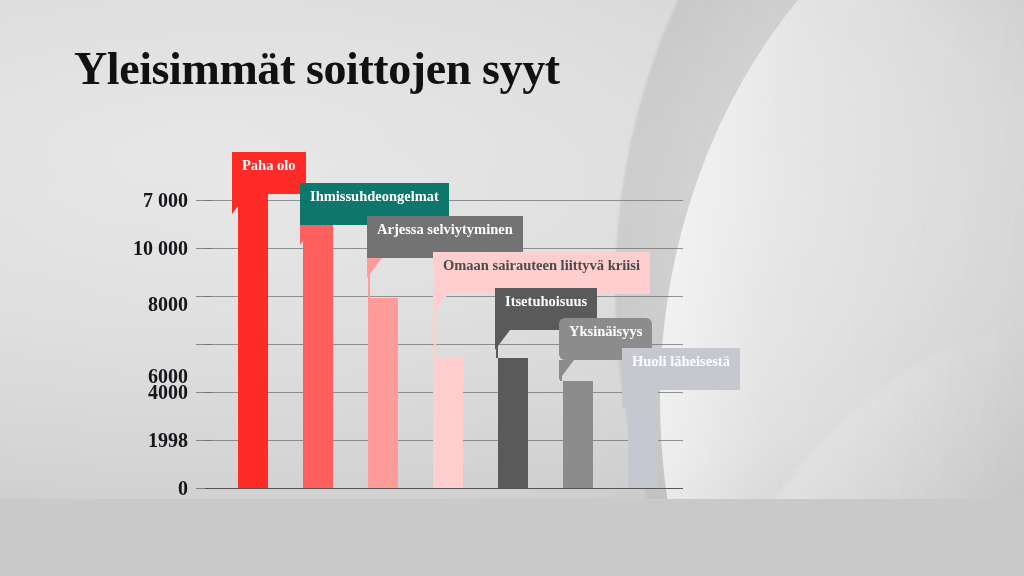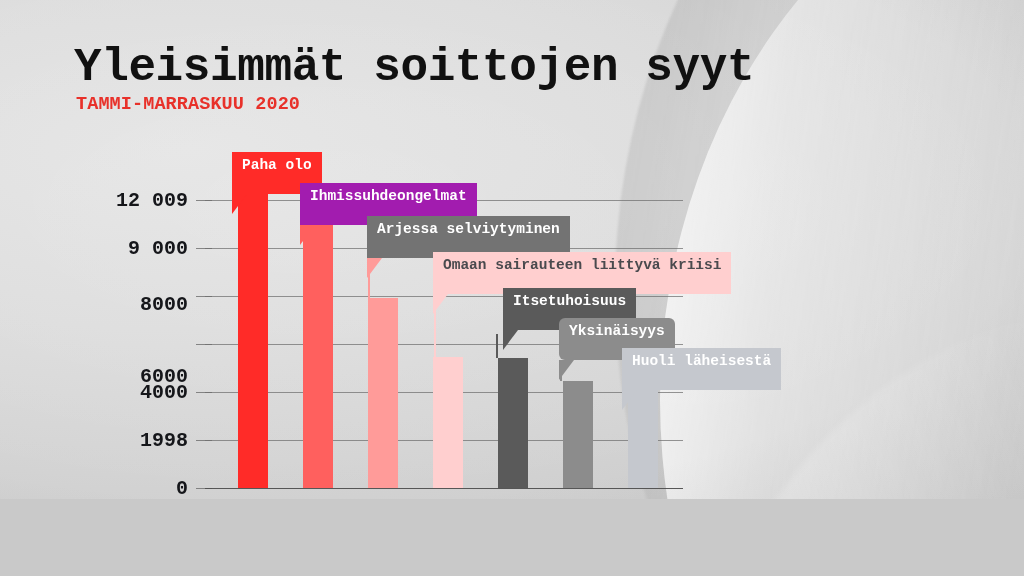--- a/index.html
+++ b/index.html
@@ -5,21 +5,21 @@
   html, body {
     margin: 0;
     padding: 0;
     background: #c9c9c9;
   }
   #stage {
     position: relative;
     width: 1024px;
     height: 499px;
     overflow: hidden;
-    font-family: Liberation Mono, monospace;
+    font-family: Liberation Serif, serif;
     background: #d9d9d9;
   }
   
   .bg-base {
     position: absolute;
     inset: 0;
     background:
       radial-gradient(120% 95% at 18% 30%, #e3e3e3 0%, #dcdcdc 38%, #d4d4d4 66%, #c8c8c8 100%);
   }
   .bg-sweep-a {
@@ -171,26 +171,25 @@
 
 <div id="stage">
 
   <div class="bg-base"></div>
   <div class="bg-sweep-a"></div>
   <div class="bg-sweep-b"></div>
   <div class="bg-sweep-c"></div>
   <div class="bg-vignette"></div>
 
   <div class="title">Yleisimmät soittojen syyt</div>
-  <div class="subtitle">TAMMI-MARRASKUU 2020</div>
 
   <div class="ytick-wrap" id="ytick-wrap">
-      <div class="ytick-label" style="top: 0px;">12 009</div>
+      <div class="ytick-label" style="top: 0px;">7 000</div>
       <div class="tickdash" style="top: 0px;"></div>
-      <div class="ytick-label" style="top: 48px;">9 000</div>
+      <div class="ytick-label" style="top: 48px;">10 000</div>
       <div class="tickdash" style="top: 48px;"></div>
       <div class="ytick-label" style="top: 104px;">8000</div>
       <div class="tickdash" style="top: 96px;"></div>
       <div class="ytick-label" style="top: 144px; margin-top: 32px;">6000</div>
       <div class="tickdash" style="top: 144px;"></div>
       <div class="ytick-label" style="top: 192px;">4000</div>
       <div class="tickdash" style="top: 192px;"></div>
       <div class="ytick-label" style="top: 240px;">1998</div>
       <div class="tickdash" style="top: 240px;"></div>
       <div class="ytick-label" style="top: 288px;">0</div>
@@ -209,26 +208,26 @@
       <div class="bar" title="Ihmissuhdeongelmat: 11000" style="left: 98px; width: 30px; height: 264px; background: rgb(255, 96, 94);"></div>
       <div class="bar" title="Arjessa selviytyminen: 7900" style="left: 163px; width: 30px; height: 189.6px; background: rgb(255, 155, 153);"></div>
       <div class="bar" title="Omaan sairauteen liittyvä kriisi: 5450" style="left: 228px; width: 30px; height: 130.8px; background: rgb(255, 207, 207);"></div>
       <div class="bar" title="Itsetuhoisuus: 5400" style="left: 293px; width: 30px; height: 129.6px; background: rgb(90, 90, 90);"></div>
       <div class="bar" title="Yksinäisyys: 4450" style="left: 358px; width: 30px; height: 106.8px; background: rgb(140, 140, 140);"></div>
       <div class="bar" title="Huoli läheisestä: 4250" style="left: 423px; width: 30px; height: 102px; background: rgb(197, 200, 206);"></div>
     </div>
 
   <div id="callouts">
       <div class="bubble" style="left: 232px; top: 152px; background: rgb(255, 43, 40); color: rgb(255, 255, 255);">Paha olo<span class="tail" style="border-top-color: rgb(255, 43, 40); border-width: 20px 15px 0px 0px;"></span></div>
-      <div class="bubble" style="left: 300px; top: 183px; background: #a21caf; color: rgb(255, 255, 255);">Ihmissuhdeongelmat<span class="tail" style="border-top-color: rgb(255, 96, 94); border-width: 20px 15px 0px 0px;"></span></div>
+      <div class="bubble" style="left: 300px; top: 183px; background: #0f766e; color: rgb(255, 255, 255);">Ihmissuhdeongelmat<span class="tail" style="border-top-color: rgb(255, 96, 94); border-width: 20px 15px 0px 0px;"></span></div>
       <div class="bubble" style="left: 367px; top: 216px; background: #737373; color: rgb(255, 255, 255);">Arjessa selviytyminen<span class="tail" style="border-top-color: rgb(255, 155, 153); border-width: 20px 15px 0px 0px;"></span></div>
       <div class="leader" style="left: 368px; top: 262px; height: 36.4px; color: rgb(255, 155, 153);"></div>
       <div class="bubble" style="left: 433px; top: 252px; background: rgb(255, 207, 207); color: rgb(74, 74, 78);">Omaan sairauteen liittyvä kriisi<span class="tail" style="border-top-color: rgb(255, 207, 207); border-width: 20px 15px 0px 0px;"></span></div>
       <div class="leader" style="left: 434px; top: 298px; height: 59.2px; color: rgb(255, 207, 207);"></div>
-      <div class="bubble" style="left: 495px; top: 288px; background: rgb(90, 90, 90); color: rgb(255, 255, 255); margin-left: 8px;">Itsetuhoisuus<span class="tail" style="border-top-color: rgb(90, 90, 90); border-width: 20px 15px 0px 0px;"></span></div>
+      <div class="bubble" style="left: 495px; top: 288px; background: rgb(90, 90, 90); color: rgb(255, 255, 255);">Itsetuhoisuus<span class="tail" style="border-top-color: rgb(90, 90, 90); border-width: 20px 15px 0px 0px;"></span></div>
       <div class="leader" style="left: 496px; top: 334px; height: 24.4px; color: rgb(90, 90, 90);"></div>
       <div class="bubble" style="left: 559px; top: 318px; background: rgb(140, 140, 140); color: rgb(255, 255, 255); border-radius: 6px;">Yksinäisyys<span class="tail" style="border-top-color: rgb(140, 140, 140); border-width: 20px 15px 0px 0px;"></span></div>
       <div class="leader" style="left: 560px; top: 364px; height: 17.2px; color: rgb(140, 140, 140);"></div>
       <div class="bubble" style="left: 622px; top: 348px; background: rgb(197, 200, 206); color: rgb(255, 255, 255); text-align: center;">Huoli läheisestä<span class="tail" style="border-top-color: rgb(197, 200, 206); border-width: 20px 15px 0px 0px;"></span></div>
     </div>
 
 
 </div>
 
 </body></html>

